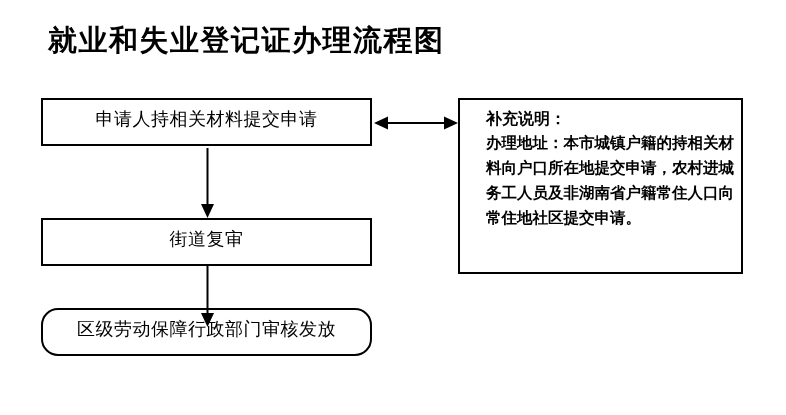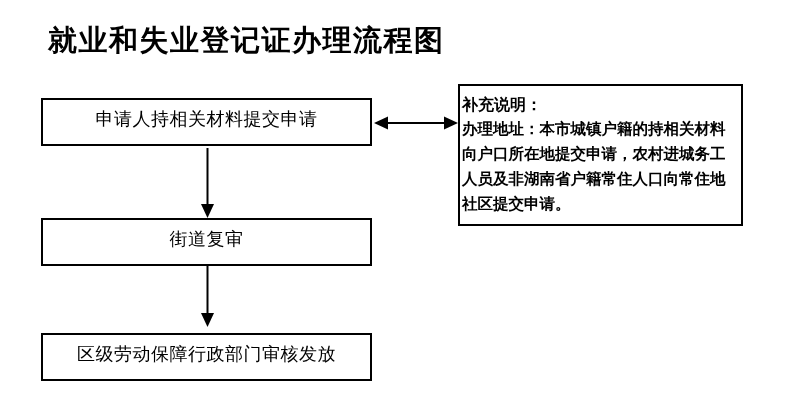--- a/index.html
+++ b/index.html
@@ -36,31 +36,31 @@
     border: 2px solid #000000;
     box-sizing: border-box;
     background: #ffffff;
     text-align: center;
     font-size: 18px;
     padding-top: 7px;
     letter-spacing: 0.5px;
   }
   .flow-box.step1 { top: 98px; }
   .flow-box.step2 { top: 218px; }
-  .flow-box.step3 { top: 333px; }
+  .flow-box.step3 { top: 308px; border-radius: 17px; }
   .note-box {
     position: absolute;
     left: 458px;
-    top: 84px;
+    top: 98px;
     width: 285px;
-    height: 142px;
+    height: 176px;
     border: 2px solid #000000;
     box-sizing: border-box;
     background: #ffffff;
-    padding: 6px 2px 0 2px;
+    padding: 6px 2px 0 26px;
     font-size: 15.5px;
     line-height: 25px;
   }
   .note-heading {
     font-weight: bold;
     font-size: 16px;
   }
   .note-body {
     font-weight: bold;
   }

